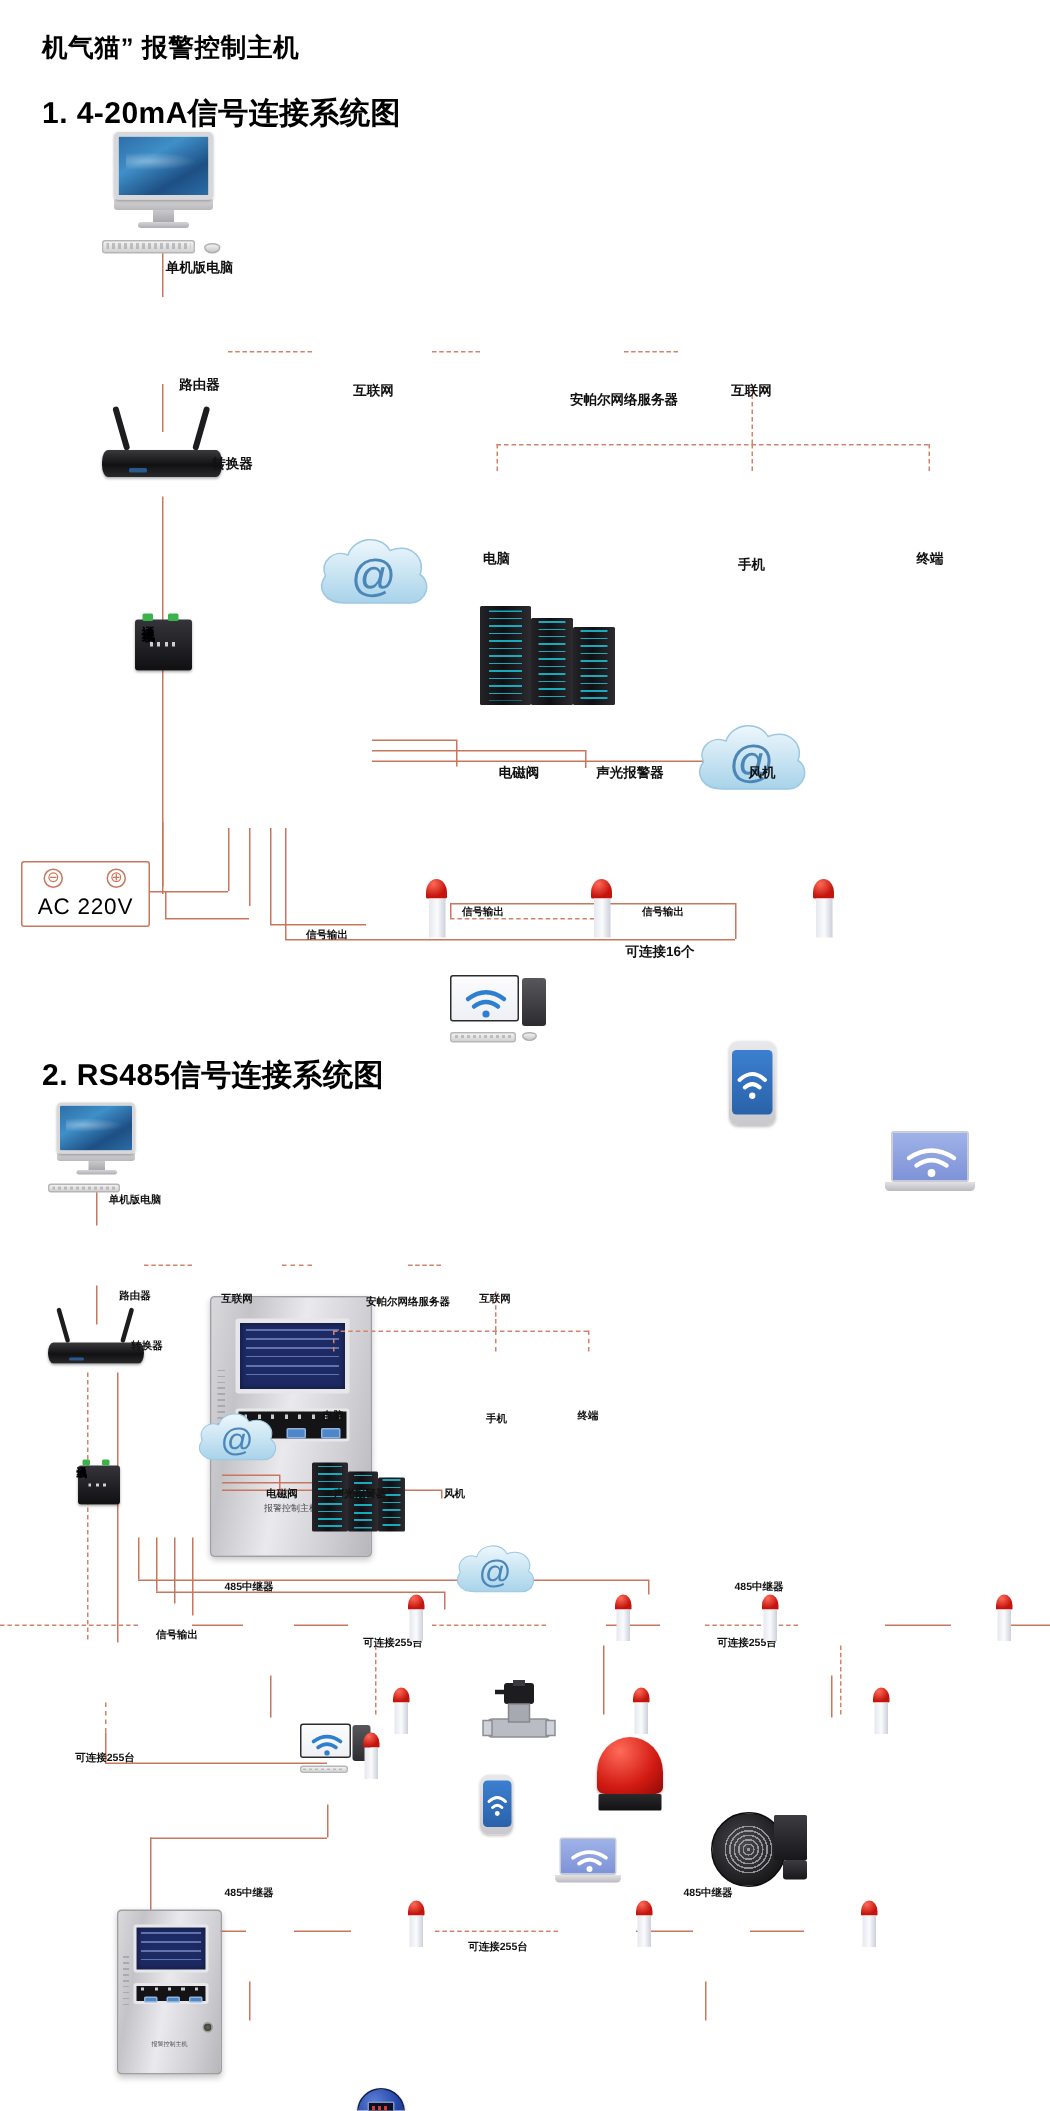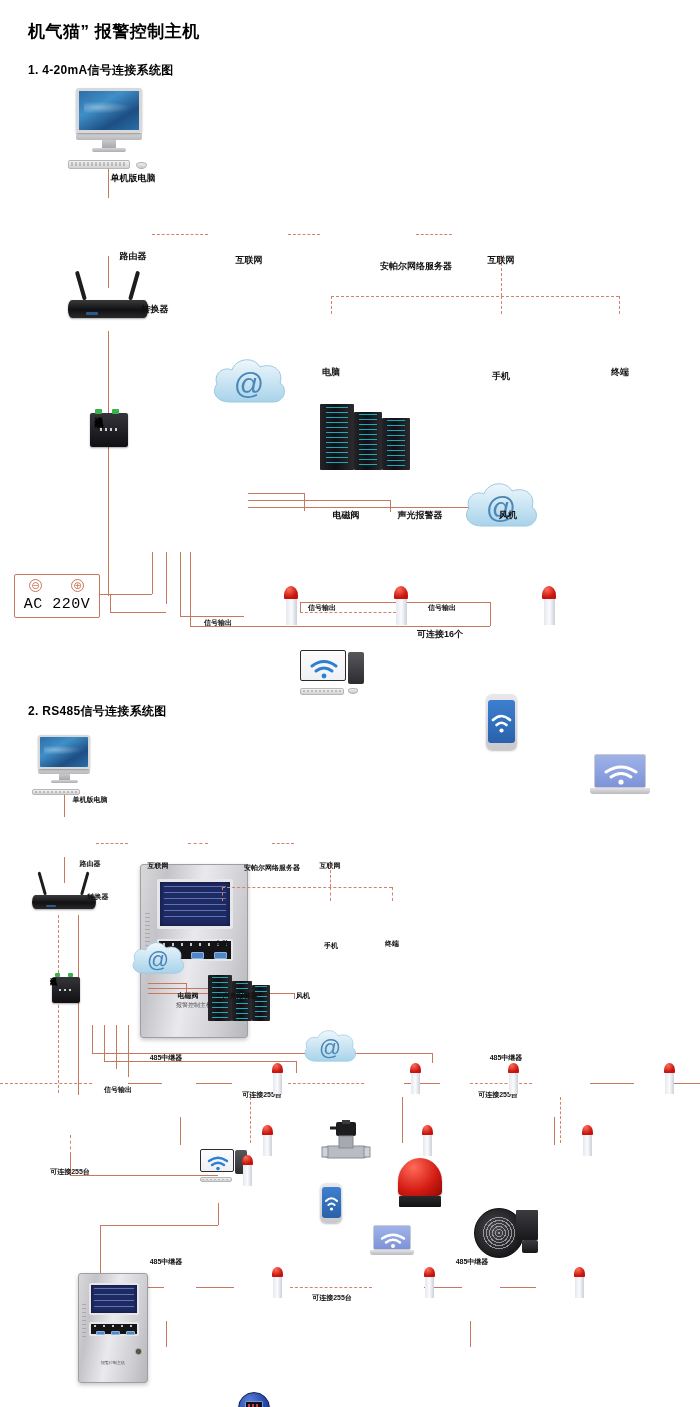--- a/index.html
+++ b/index.html
@@ -2,21 +2,21 @@
 <html><head>
 <meta charset="utf-8">
 <style>
   * { box-sizing: border-box; }
   html, body { margin:0; padding:0; background:#ffffff; }
   body {
     width:700px; height:1407px; position:relative; overflow:hidden;
     font-family:"Liberation Sans","DejaVu Sans",sans-serif; color:#000;
   }
   .page-title { position:absolute; left:28px; top:20px; font-size:17px; font-weight:bold; letter-spacing:.5px; }
-  .sec-title { position:absolute; font-size:12px; font-weight:600; letter-spacing:.3px; }
+  .sec-title { position:absolute; font-size:20px; font-weight:600; letter-spacing:.3px; }
   .sec1-title { left:28px; top:62px; }
   .sec2-title { left:28px; top:703px; }
 
   .canvas { position:absolute; left:0; }
   #diagram1 { top:88px; width:700px; height:560px; }
   #diagram2 { top:735px; width:700px; height:660px; }
 
   .node { position:absolute; }
   .cap { position:absolute; font-weight:bold; text-align:center; white-space:nowrap;
          transform:translateX(-50%); color:#111; }
@@ -321,21 +321,21 @@
   <div class="node fan" style="left:474px; top:366px; width:66px; height:50px;">
     <div class="housing" style="left:0; top:0; width:50px; height:50px;"></div>
     <div class="duct" style="left:42px; top:2px; width:22px; height:30px;"></div>
     <div class="duct" style="left:48px; top:32px; width:16px; height:13px; border-radius:2px;"></div>
   </div>
   <div class="cap sm" style="left:508px; top:421px;">风机</div>
 
   <div class="power" style="left:14px; top:486px; width:86px; height:44px;">
     <div class="term" style="left:14px; top:4px;">⊖</div>
     <div class="term" style="left:56px; top:4px;">⊕</div>
-    <div class="pv" style="top:21px;font-family:Liberation Mono, monospace;">AC 220V</div>
+    <div class="pv" style="top:21px;">AC 220V</div>
   </div>
 
   <div class="cap xs" style="left:218px; top:530px;">信号输出</div>
   <div class="cap xs" style="left:322px; top:515px;">信号输出</div>
   <div class="cap xs" style="left:442px; top:515px;">信号输出</div>
   <div class="cap sm" style="left:440px; top:540px;">可连接16个</div>
 
   <div class="node det" style="left:228px; top:496px; width:52px; height:62px;">
 
     <div class="head" style="left:10px; top:4px; width:32px; height:32px;"></div>

